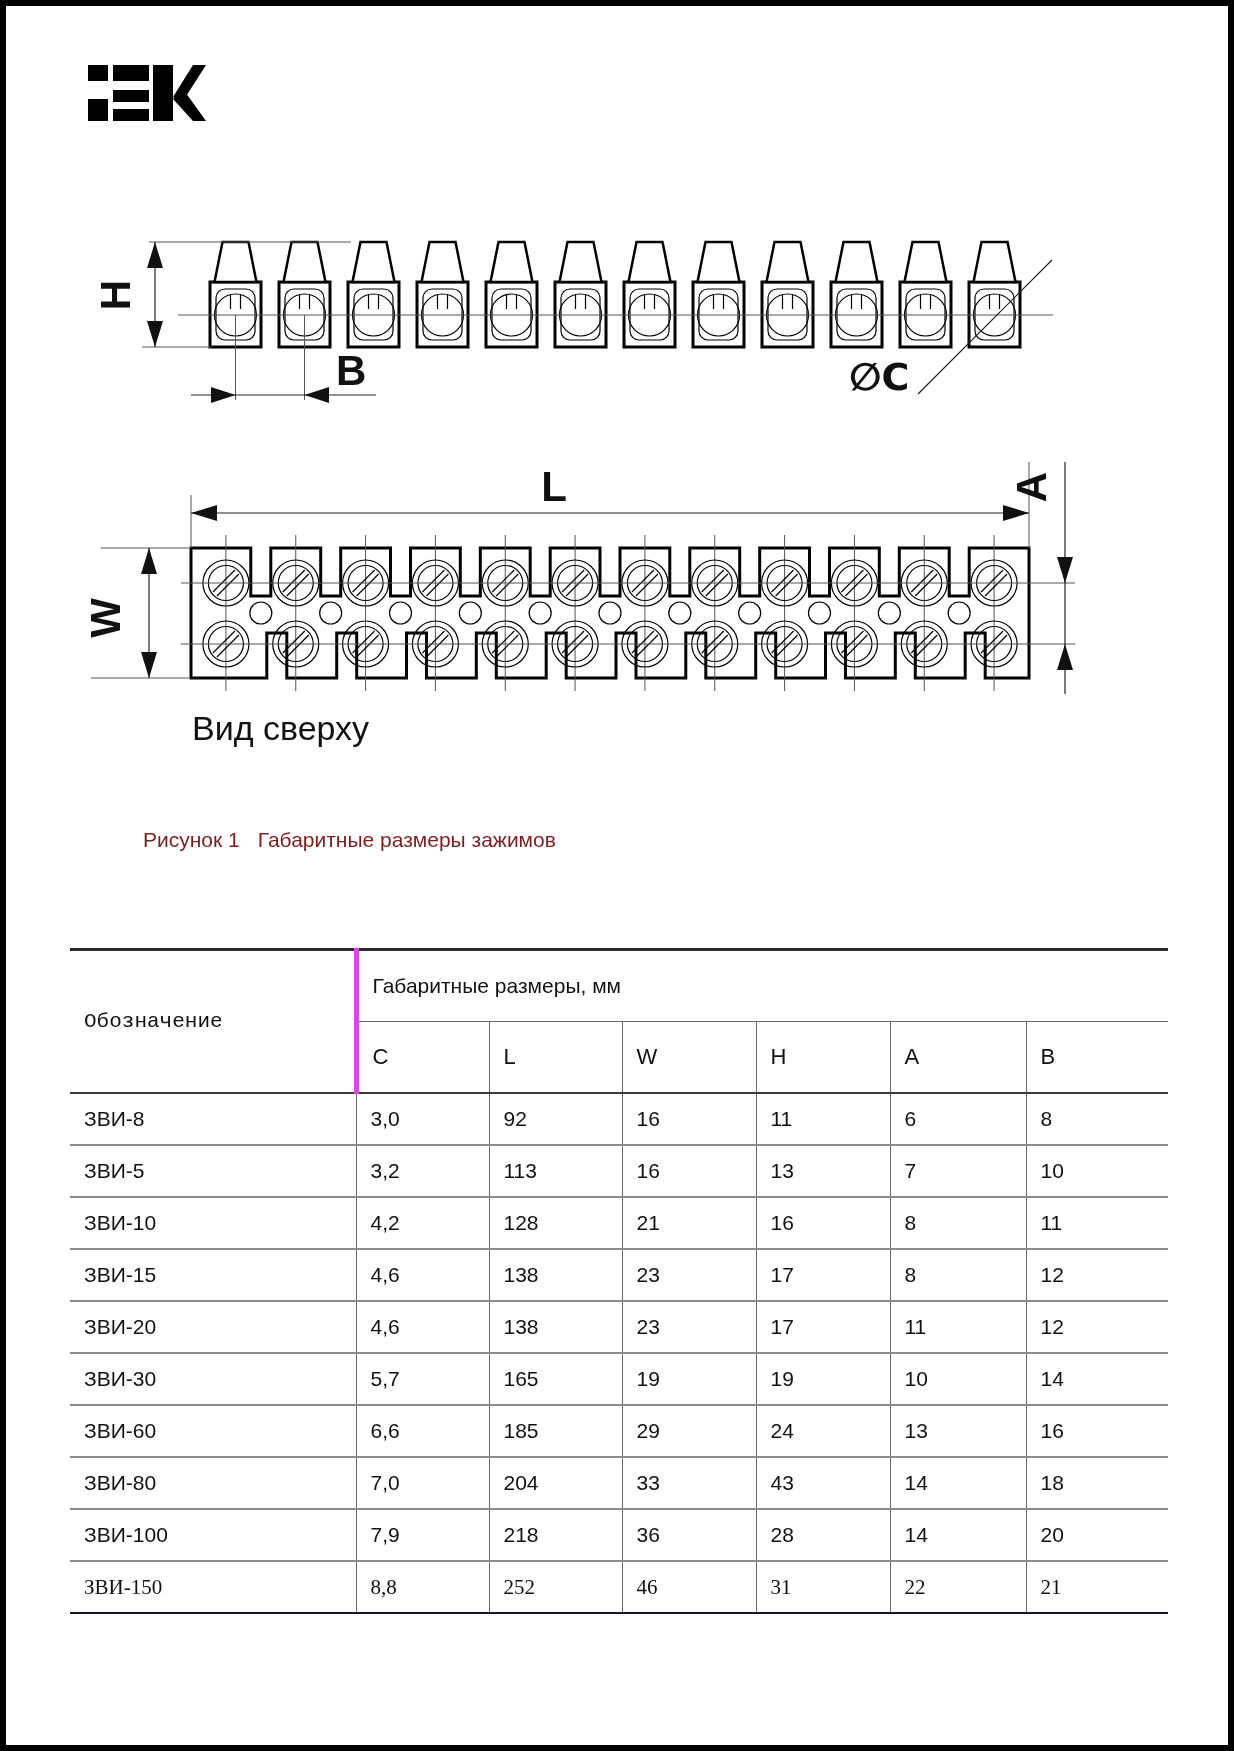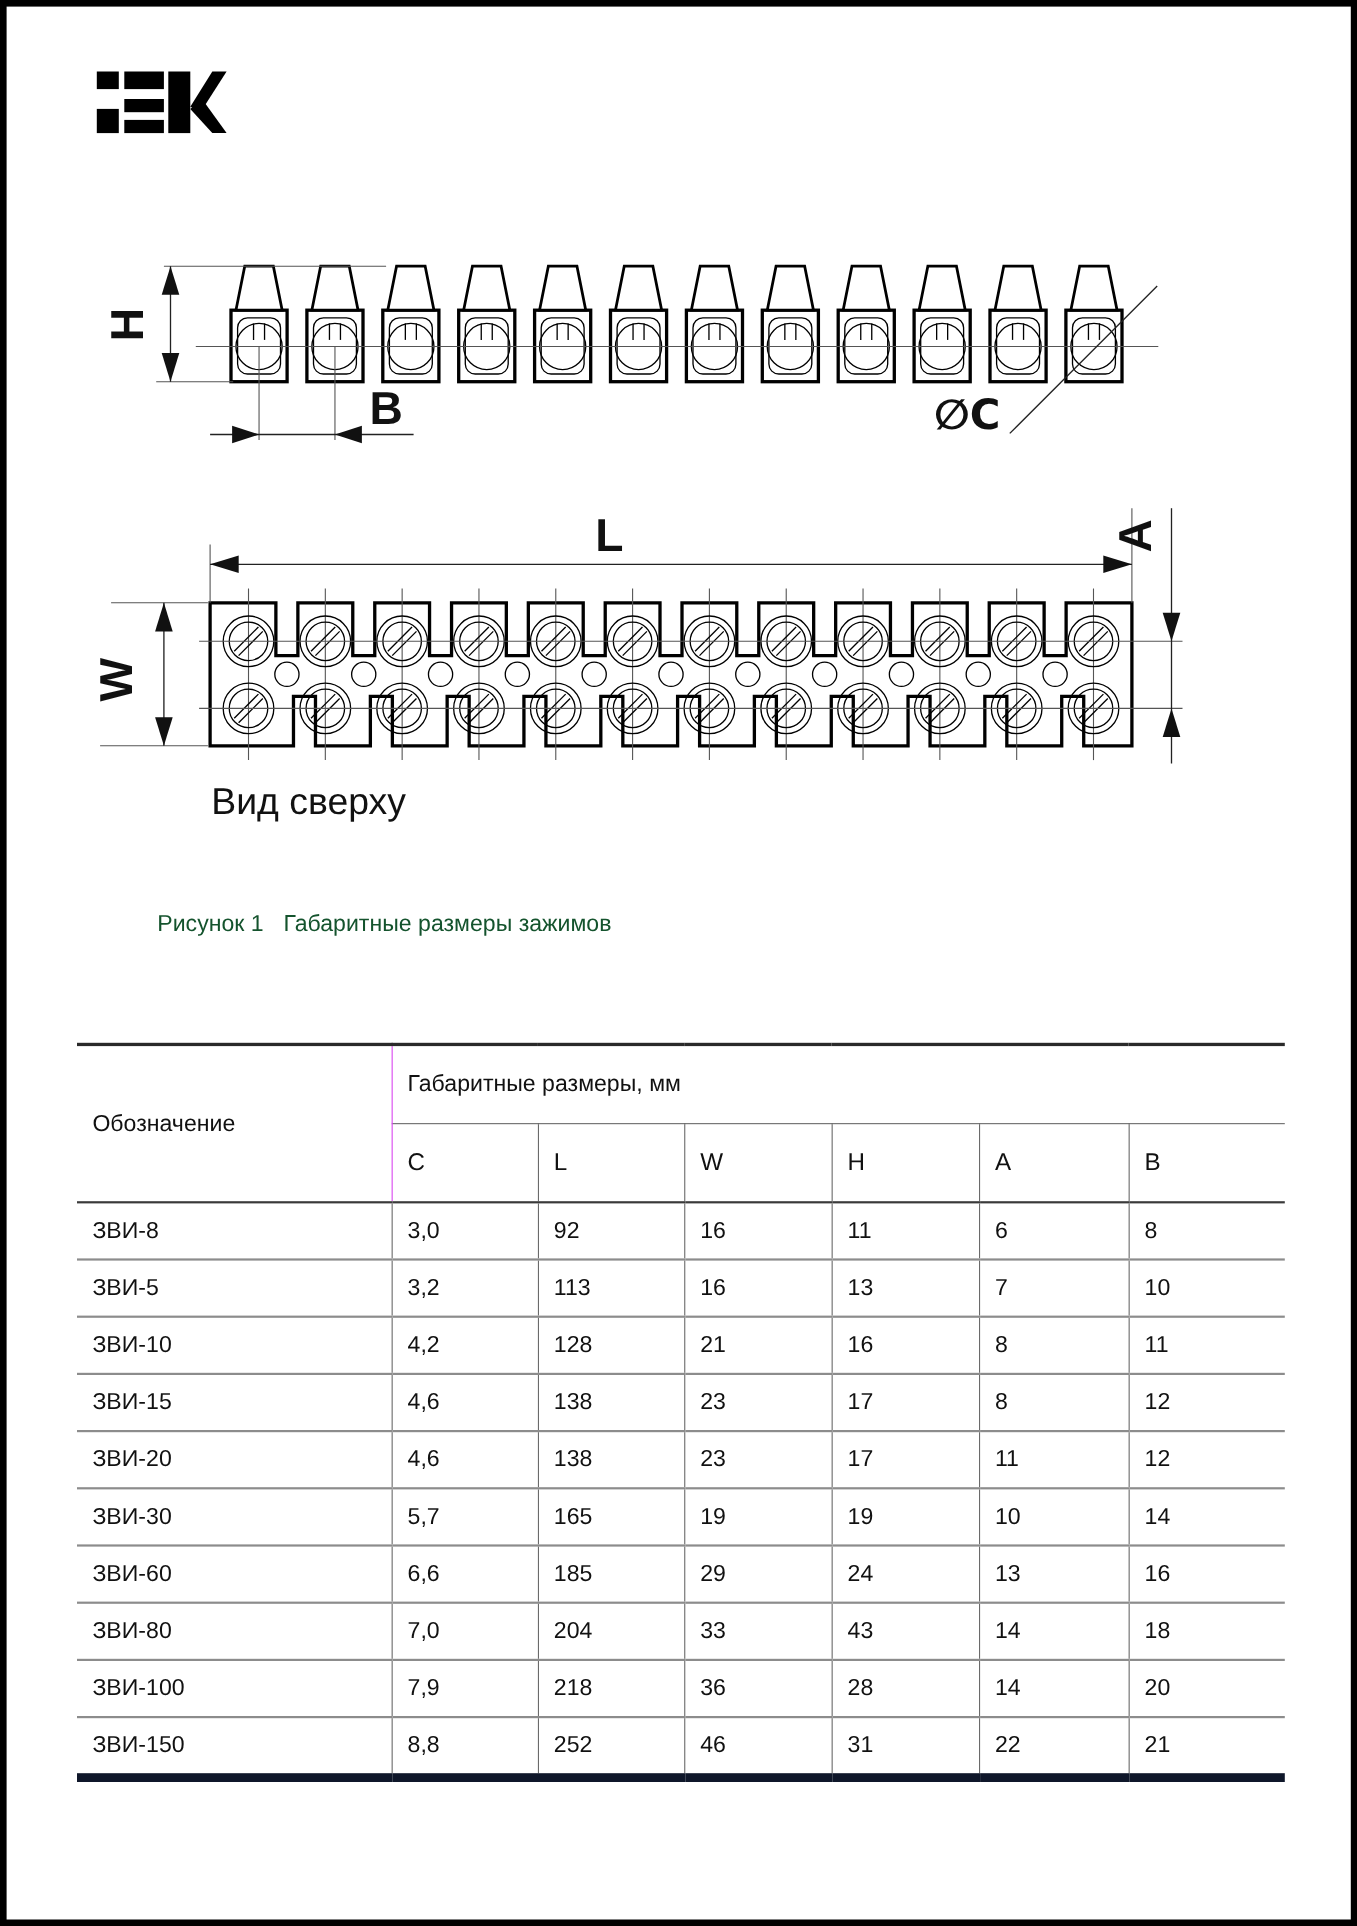--- a/index.html
+++ b/index.html
@@ -19,48 +19,49 @@
   .med{stroke:#000;stroke-width:2.5;fill:#fff;}
   .fine{stroke:#000;stroke-width:1.2;fill:none;}
   .thin{stroke:#555;stroke-width:1;fill:none;}
   .dimline{stroke:#222;stroke-width:1.2;fill:none;}
   .arrow{fill:#111;stroke:none;}
   .dim-label{font-family:"Liberation Sans",sans-serif;font-weight:bold;font-size:42px;fill:#111;}
   .dia-label{font-family:"DejaVu Sans",sans-serif;font-weight:bold;font-size:38px;fill:#111;}
   .view-label{font-family:"Liberation Sans",sans-serif;font-size:34px;fill:#111;}
   .caption{
     position:absolute;left:137px;top:822px;
-    font-size:21px;color:#14532d;
+    font-size:21px;color:#7f1d1d;
   }
   .caption span{margin-right:18px;}
   .caption span:last-child{margin-right:0;}
   table.dims{
     position:absolute;left:64px;top:942px;
     width:1098px;
     border-collapse:collapse;
     table-layout:fixed;
     font-size:21px;color:#111;
     border-top:3px solid #2a2a2a;
   }
   table.dims th, table.dims td{
     font-weight:normal;text-align:left;
     padding:0 0 0 14px;vertical-align:middle;
     overflow:hidden;white-space:nowrap;
   }
   th.desig{
     vertical-align:top;padding-top:22px;
-    border-right:1px solid #d946ef;
+    border-right:5px solid #d946ef;
     border-bottom:2px solid #3a3a3a;
+    font-family:Liberation Mono, monospace;
   }
   th.group{height:70px;border-bottom:1px solid #6a6a6a;}
   tr.subhead th{height:70px;border-bottom:2px solid #3a3a3a;border-right:1px solid #6a6a6a;font-size:22px;}
   tr.subhead th:last-child{border-right:none;}
   tbody td{height:50px;border-bottom:2px solid #8c8c8c;border-right:1px solid #6a6a6a;}
   tbody td:last-child{border-right:none;}
-  tbody tr:last-child td{border-bottom:8px solid #0f172a;}
+  tbody tr:last-child td{border-bottom:2px solid #0f172a;font-family:Liberation Serif, serif;}
 </style>
 </head>
 <body>
 
 <div class="page">
 
   <svg id="fig-svg" width="1222" height="790" viewBox="0 0 1222 790">
 
     <g id="side-view">
         <g>

